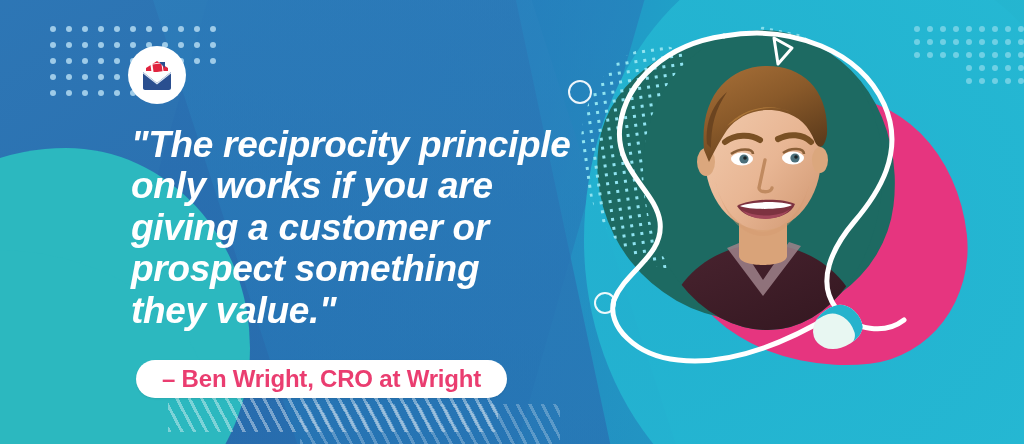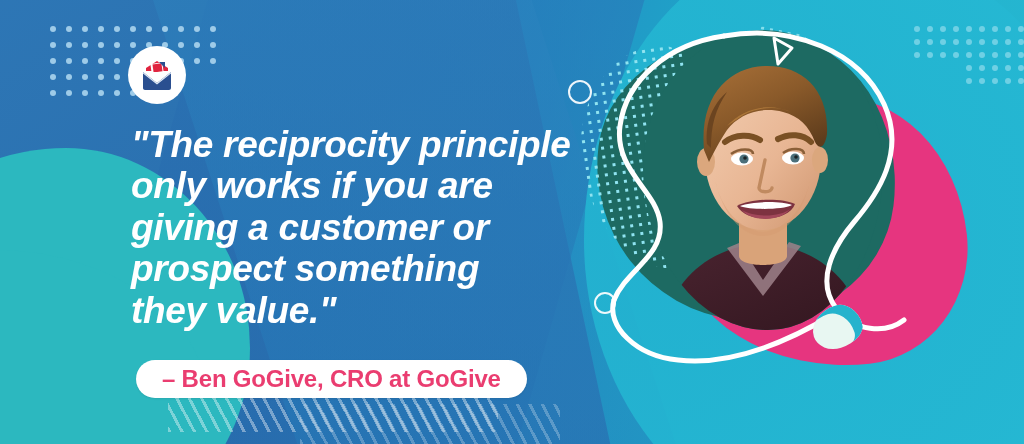--- a/index.html
+++ b/index.html
@@ -413,16 +413,16 @@
     </svg>
   </div>
 
   <div class="quote">"The reciprocity principle
 only works if you are
 giving a customer or
 prospect something
 they value."</div>
 
   <div class="pill">
-    <span>– Ben GoGive, CRO at GoGive</span>
+    <span>– Ben Wright, CRO at Wright</span>
   </div>
 
 </div>
 
 </body></html>

